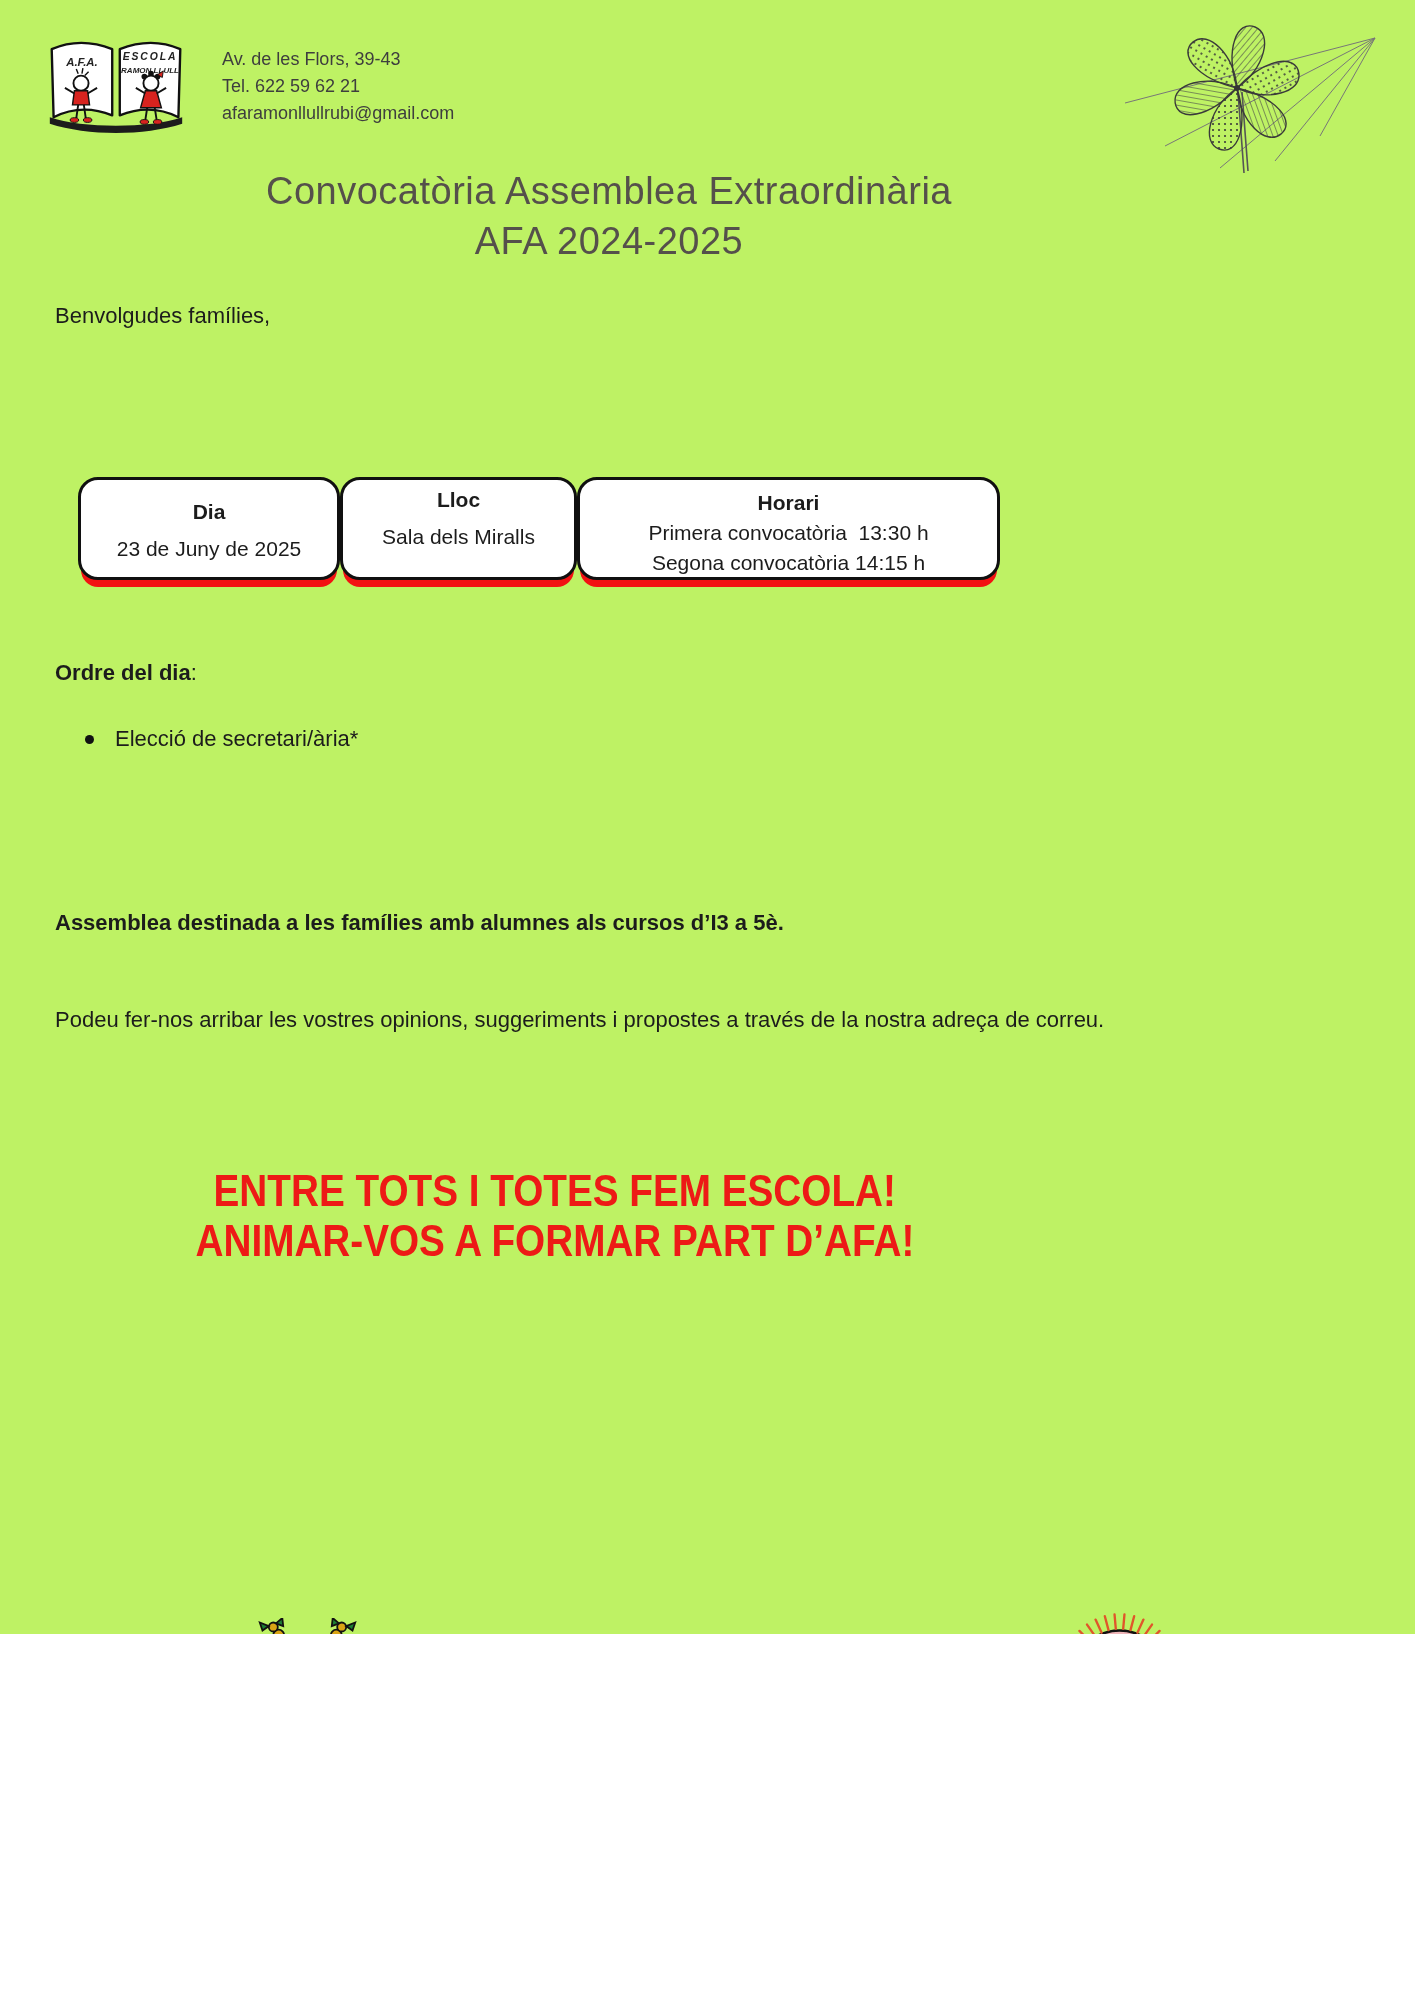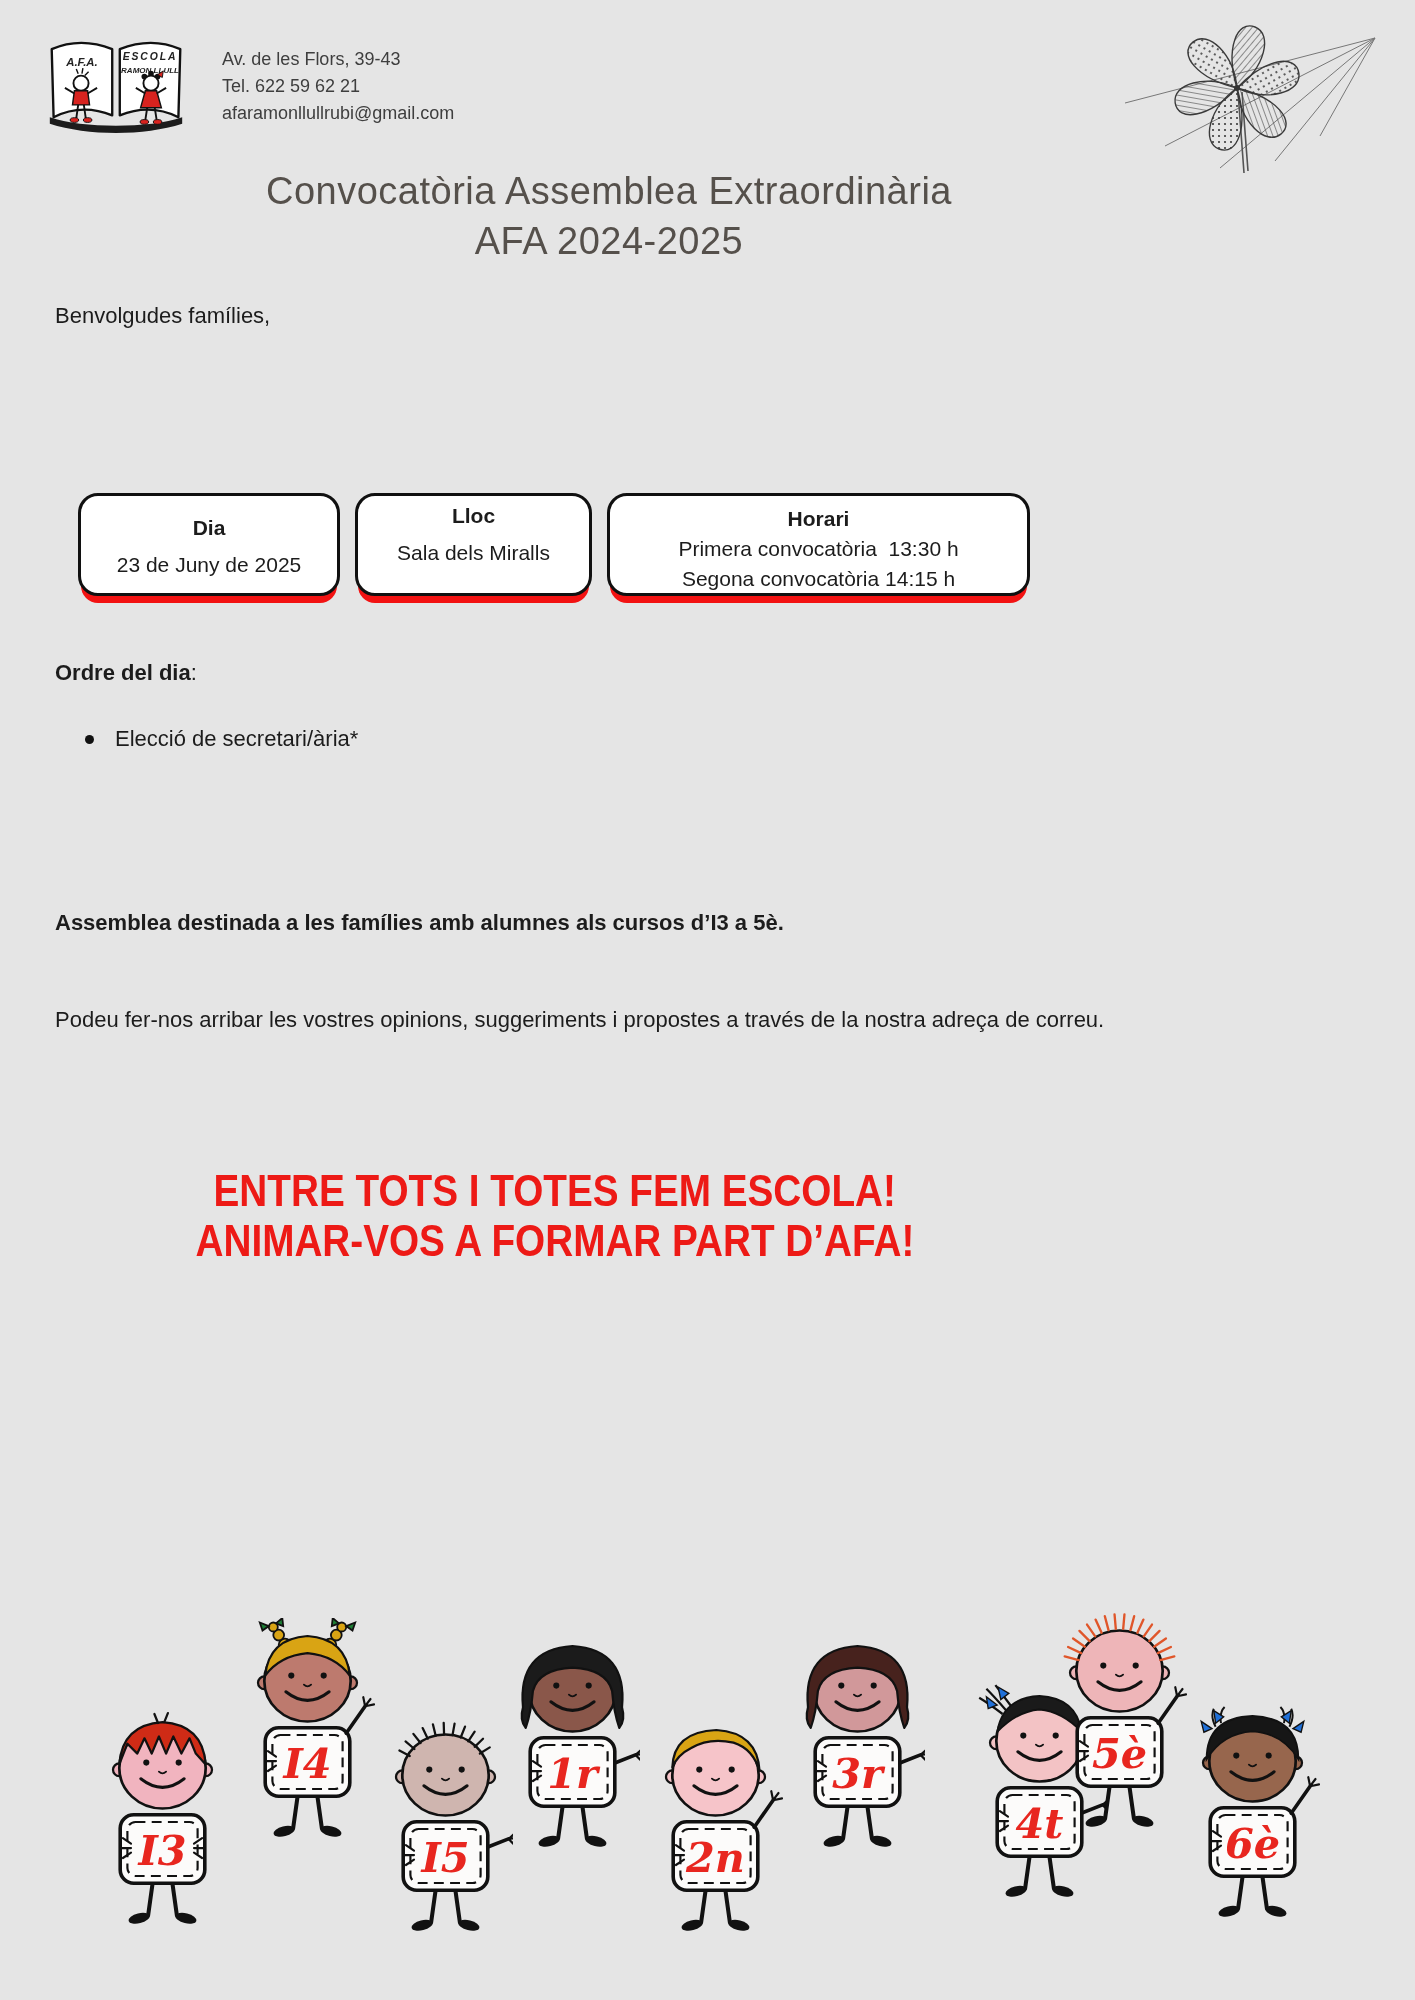--- a/index.html
+++ b/index.html
@@ -1,32 +1,32 @@
 <!DOCTYPE html>
 <html><head>
 <meta charset="utf-8">
 <style>
   html,body{margin:0;padding:0;background:#ffffff;}
-  .page{position:relative;width:1415px;height:2000px;background:#e5e5e5;overflow:hidden;
+  .page{position:relative;width:1415px;height:1634px;background:#bef264;overflow:hidden;
         font-family:"Liberation Sans",sans-serif;color:#1c1c1c;}
   .abs{position:absolute;}
   
   .logo{left:40px;top:34px;width:152px;height:104px;}
   .contact{left:222px;top:46px;font-size:18px;line-height:27px;color:#3e3e3e;}
   .pinwheel{left:1085px;top:8px;width:315px;height:180px;}
   
   .title-block{left:0;top:166px;width:1130px;text-align:center;
                font-size:38px;line-height:50px;color:#55504b;letter-spacing:.5px;margin-left:44px;}
   
   .body-text{font-size:22px;}
   .greeting{left:55px;top:303px;}
   .intro{left:55px;top:368px;width:1320px;text-align:justify;line-height:35px;}
   .bold{font-weight:bold;}
   
-  .boxes{left:78px;top:477px;display:flex;gap:15px;margin-top:16px;}
+  .boxes{left:78px;top:477px;display:flex;}
   .info-box{box-sizing:border-box;background:#ffffff;border:3px solid #101010;border-radius:20px;
             box-shadow:0 10px 0 -3px #f21212;text-align:center;font-size:21px;}
   .box-dia{width:262px;height:103px;padding-top:13px;line-height:37px;}
   .box-lloc{width:237px;height:103px;padding-top:1px;line-height:37px;}
   .box-horari{width:423px;height:103px;padding-top:8px;line-height:30px;}
   .box-line{white-space:pre;}
   .box-title{font-weight:bold;white-space:pre;}
   
   .agenda-heading{left:55px;top:660px;font-size:22px;}
   .bullet-row{left:85px;top:726px;font-size:22px;display:flex;align-items:center;}

